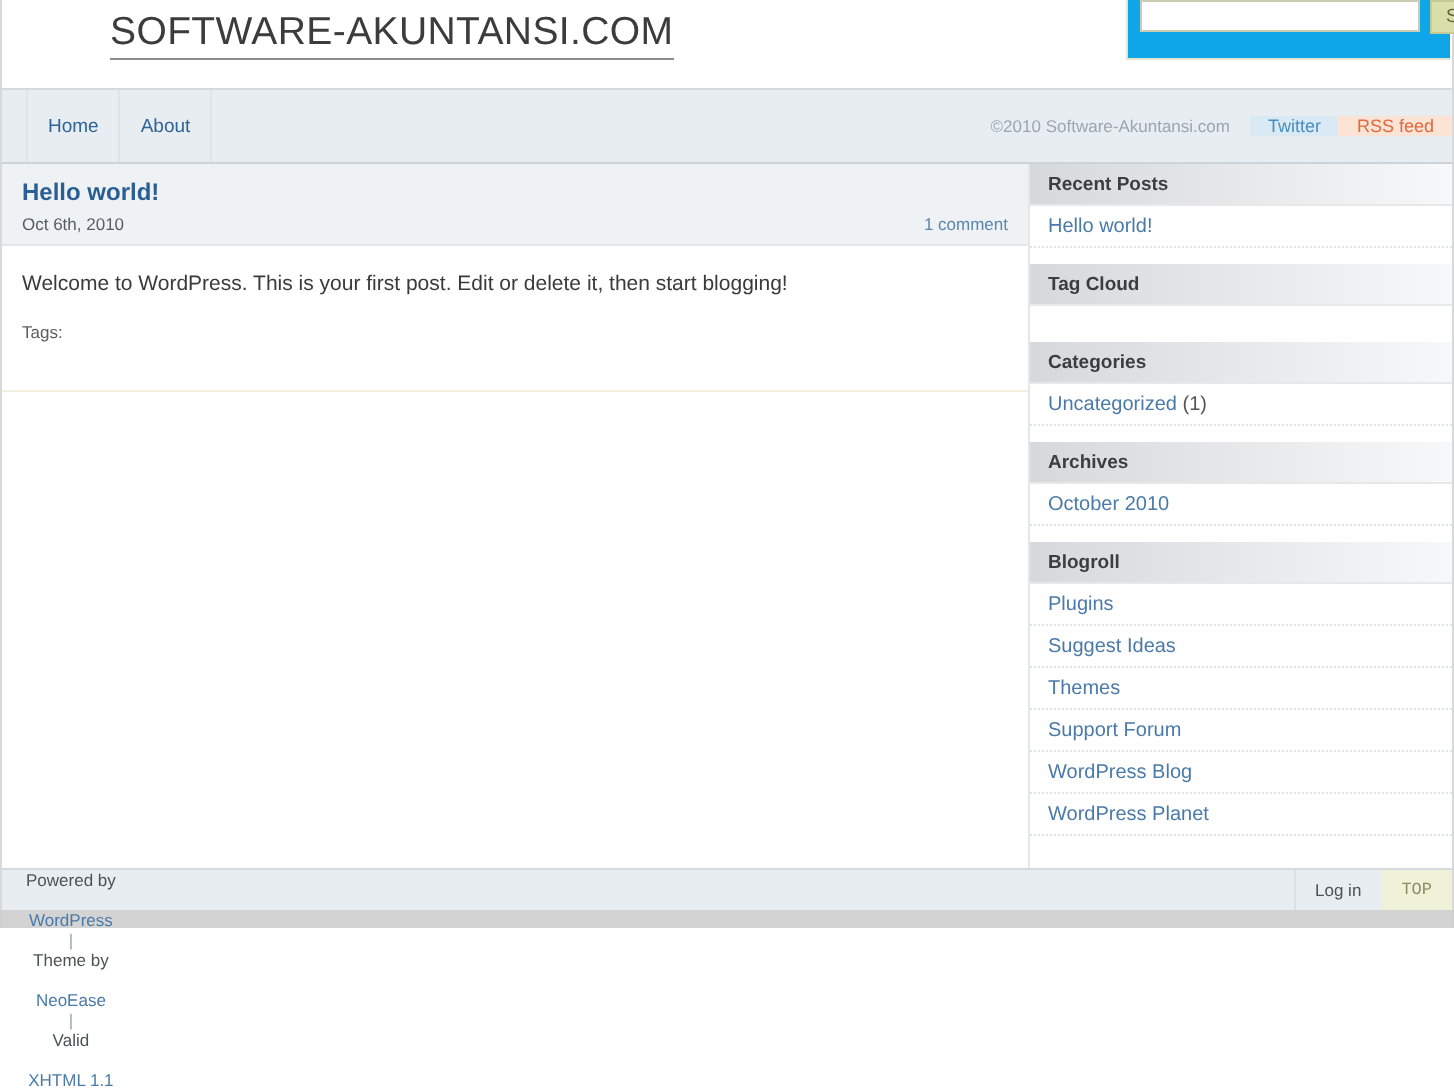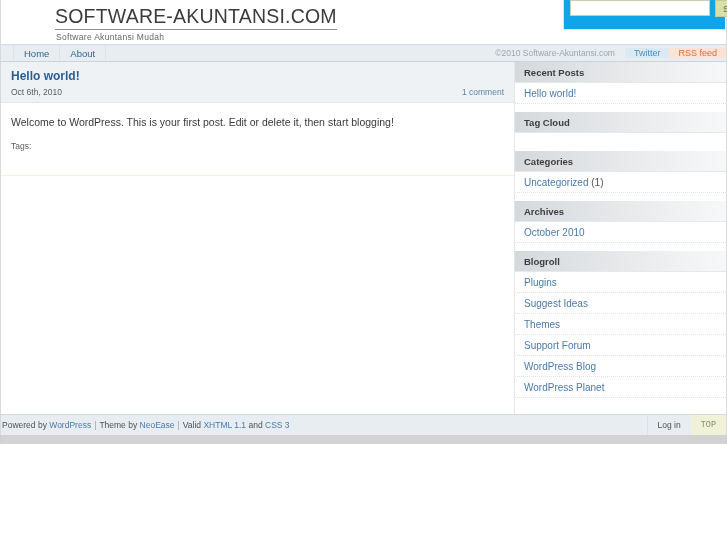--- a/index.html
+++ b/index.html
@@ -85,21 +85,21 @@
     color: #5f6340;
     font-size: 9.5px;
     font-family: "Liberation Sans", sans-serif;
     line-height: 15px;
     cursor: pointer;
   }
 
   
   .navbar {
     position: relative;
-    height: 18px;
+    height: 38px;
     background: #e8edf1;
     border-top: 1px solid #d3dae0;
     border-bottom: 1px solid #ccd4da;
     border-left: 1px solid #d7d9db;
     border-right: 1px solid #d7d9db;
     box-sizing: border-box;
     display: flex;
     align-items: stretch;
   }
   .nav-left {
@@ -264,23 +264,24 @@
     border-top: 1px solid #d3dae0;
     border-left: 1px solid #d7d9db;
     border-right: 1px solid #d7d9db;
     box-sizing: border-box;
     display: flex;
     align-items: stretch;
   }
   .footer-left {
     display: flex;
     align-items: center;
-    padding-left: 1px;
+    padding-left: 12px;
     font-size: 8.5px;
     color: #4d5257;
+    flex-direction: column;
   }
   .footer-left a {
     color: #4a7aa8;
     text-decoration: none;
     cursor: pointer;
   }
   .footer-sep {
     color: #9aa3ab;
     padding: 0 3px;
   }
@@ -321,21 +322,20 @@
   }
 </style>
 </head>
 <body>
 
 <div id="page">
 
   <div class="header">
     <div class="header-inner">
       <div class="site-title">SOFTWARE-AKUNTANSI.COM</div>
-      <div class="site-desc">Software Akuntansi Mudah</div>
     </div>
     <div class="search-box">
       <input class="search-input" type="text" placeholder="" style="">
       <button class="search-button">Search</button>
     </div>
   </div>
 
   <div class="navbar">
     <div class="nav-left">
       <a class="nav-item">Home</a>

